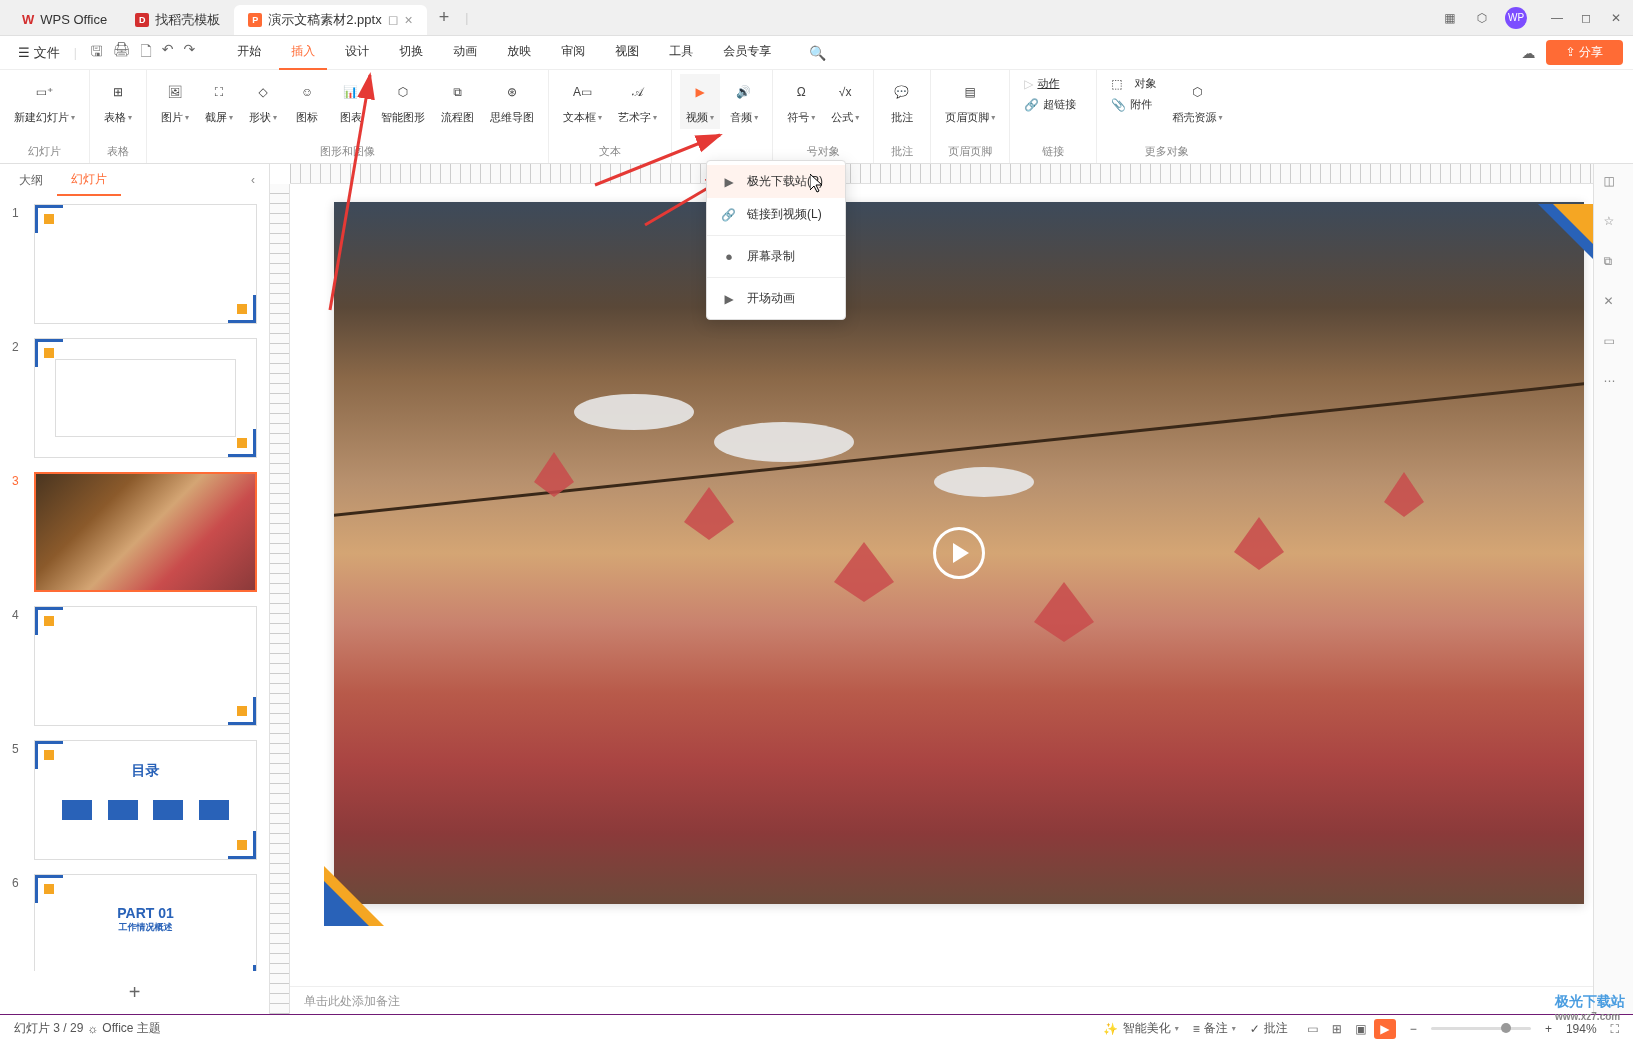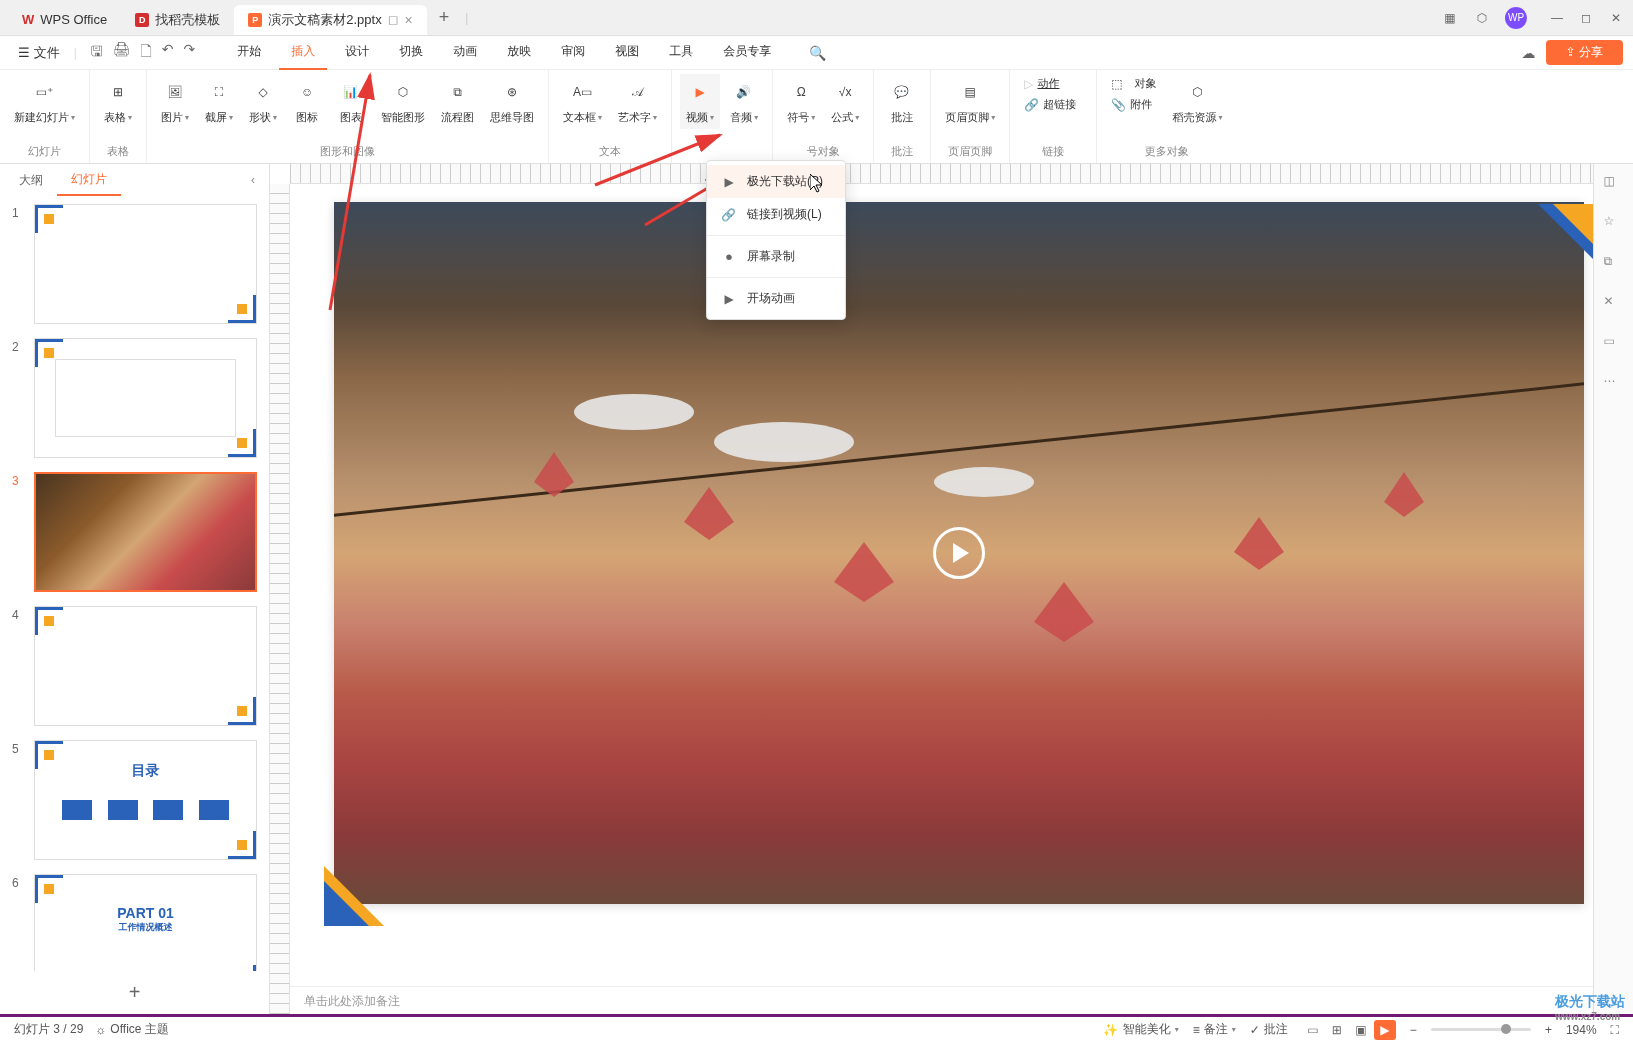--- a/index.html
+++ b/index.html
@@ -100,21 +100,21 @@
 .arrow { position: absolute; pointer-events: none; z-index: 50; }
 
 
 .cursor { position: absolute; top: 174px; left: 810px; z-index: 200; pointer-events: none; }
 
 
 .right-sidebar { width: 40px; background: #fafafa; border-left: 1px solid #e0e0e0; display: flex; flex-direction: column; align-items: center; padding-top: 10px; gap: 20px; }
 .rs-icon { width: 20px; height: 20px; color: #888; cursor: pointer; }
 
 
-.statusbar { height: 28px; display: flex; align-items: center; padding: 0 14px; border-top: 3px solid #701a75; font-size: 12px; color: #555; gap: 12px; }
+.statusbar { height: 28px; display: flex; align-items: center; padding: 0 14px; border-top: 1px solid #701a75; font-size: 12px; color: #555; gap: 4px; }
 .sb-right { margin-left: auto; display: flex; align-items: center; gap: 14px; }
 .sb-btn { display: flex; align-items: center; gap: 4px; cursor: pointer; }
 .zoom-slider { width: 100px; height: 3px; background: #ddd; position: relative; border-radius: 2px; }
 .zoom-thumb { position: absolute; top: -4px; left: 70%; width: 10px; height: 10px; background: #999; border-radius: 50%; }
 .view-btns { display: flex; gap: 2px; }
 .view-btn { width: 22px; height: 20px; display: flex; align-items: center; justify-content: center; cursor: pointer; color: #666; border: 1px solid transparent; }
 .view-btn.active { background: #ff6b35; color: #fff; border-radius: 3px; }
 
 .watermark { position: absolute; bottom: 20px; right: 8px; font-size: 14px; color: #4a9de0; font-weight: bold; z-index: 300; }
 .watermark .sub { font-size: 10px; color: #888; display: block; }

